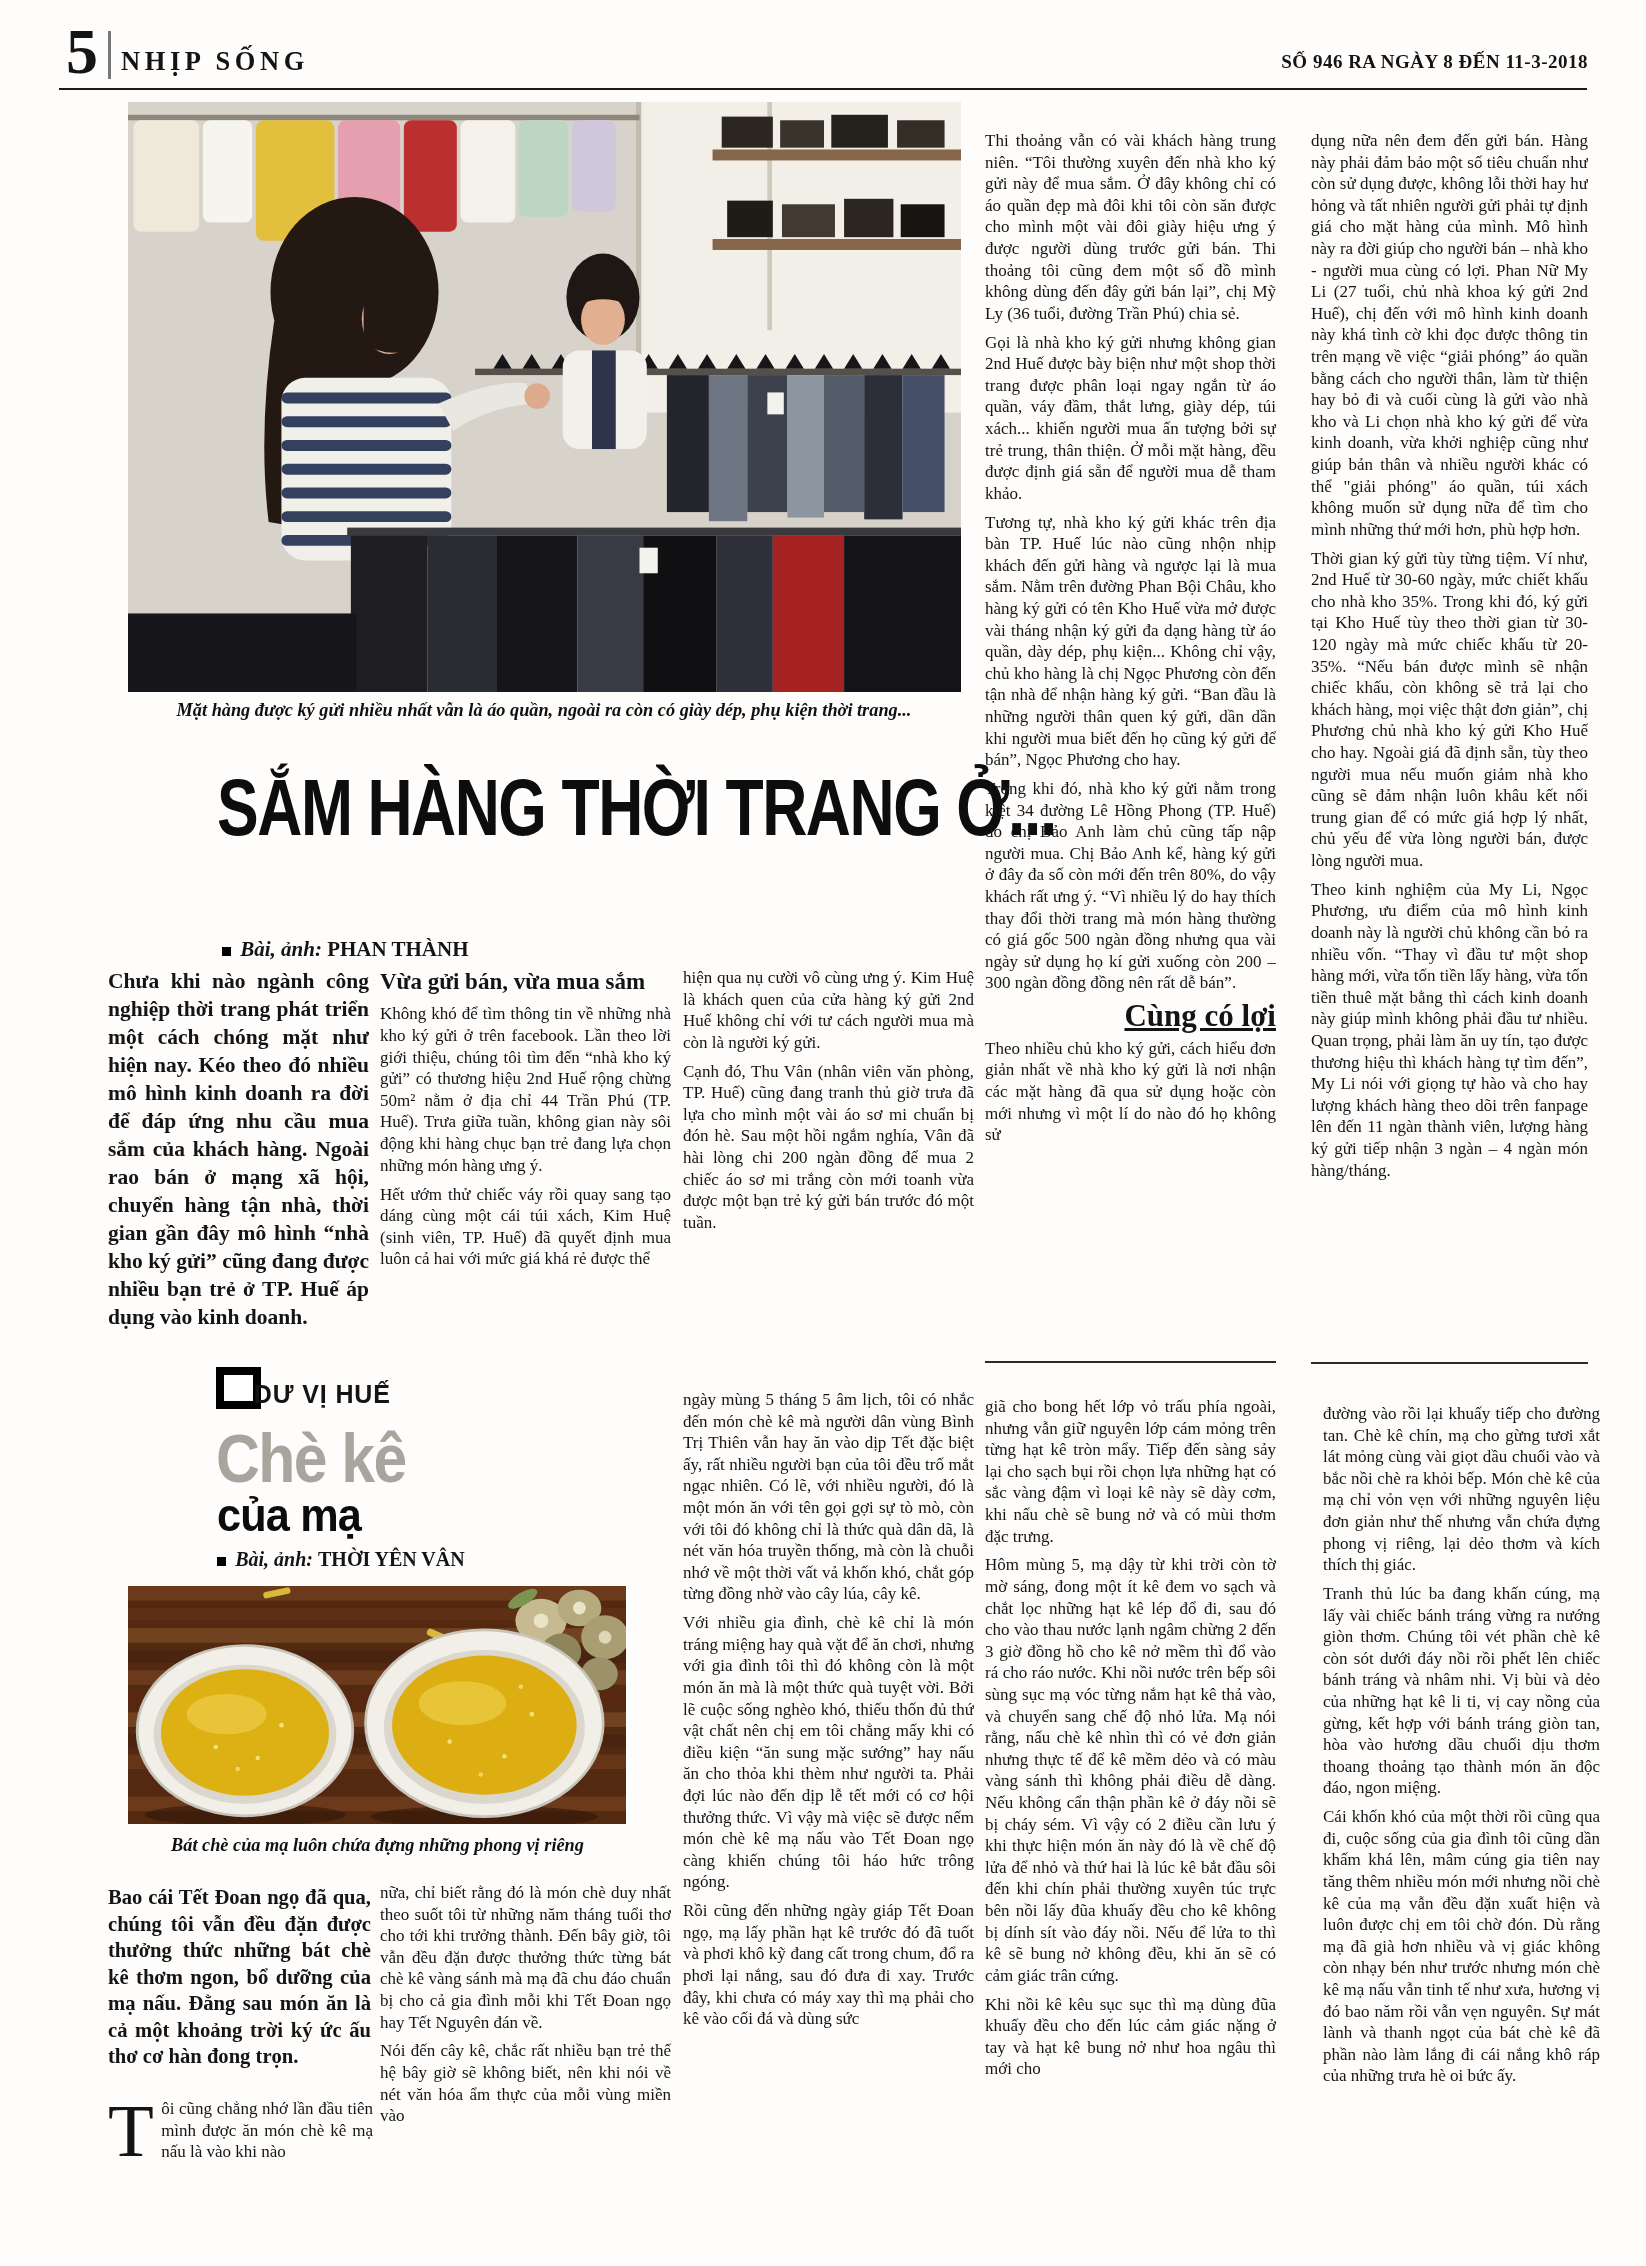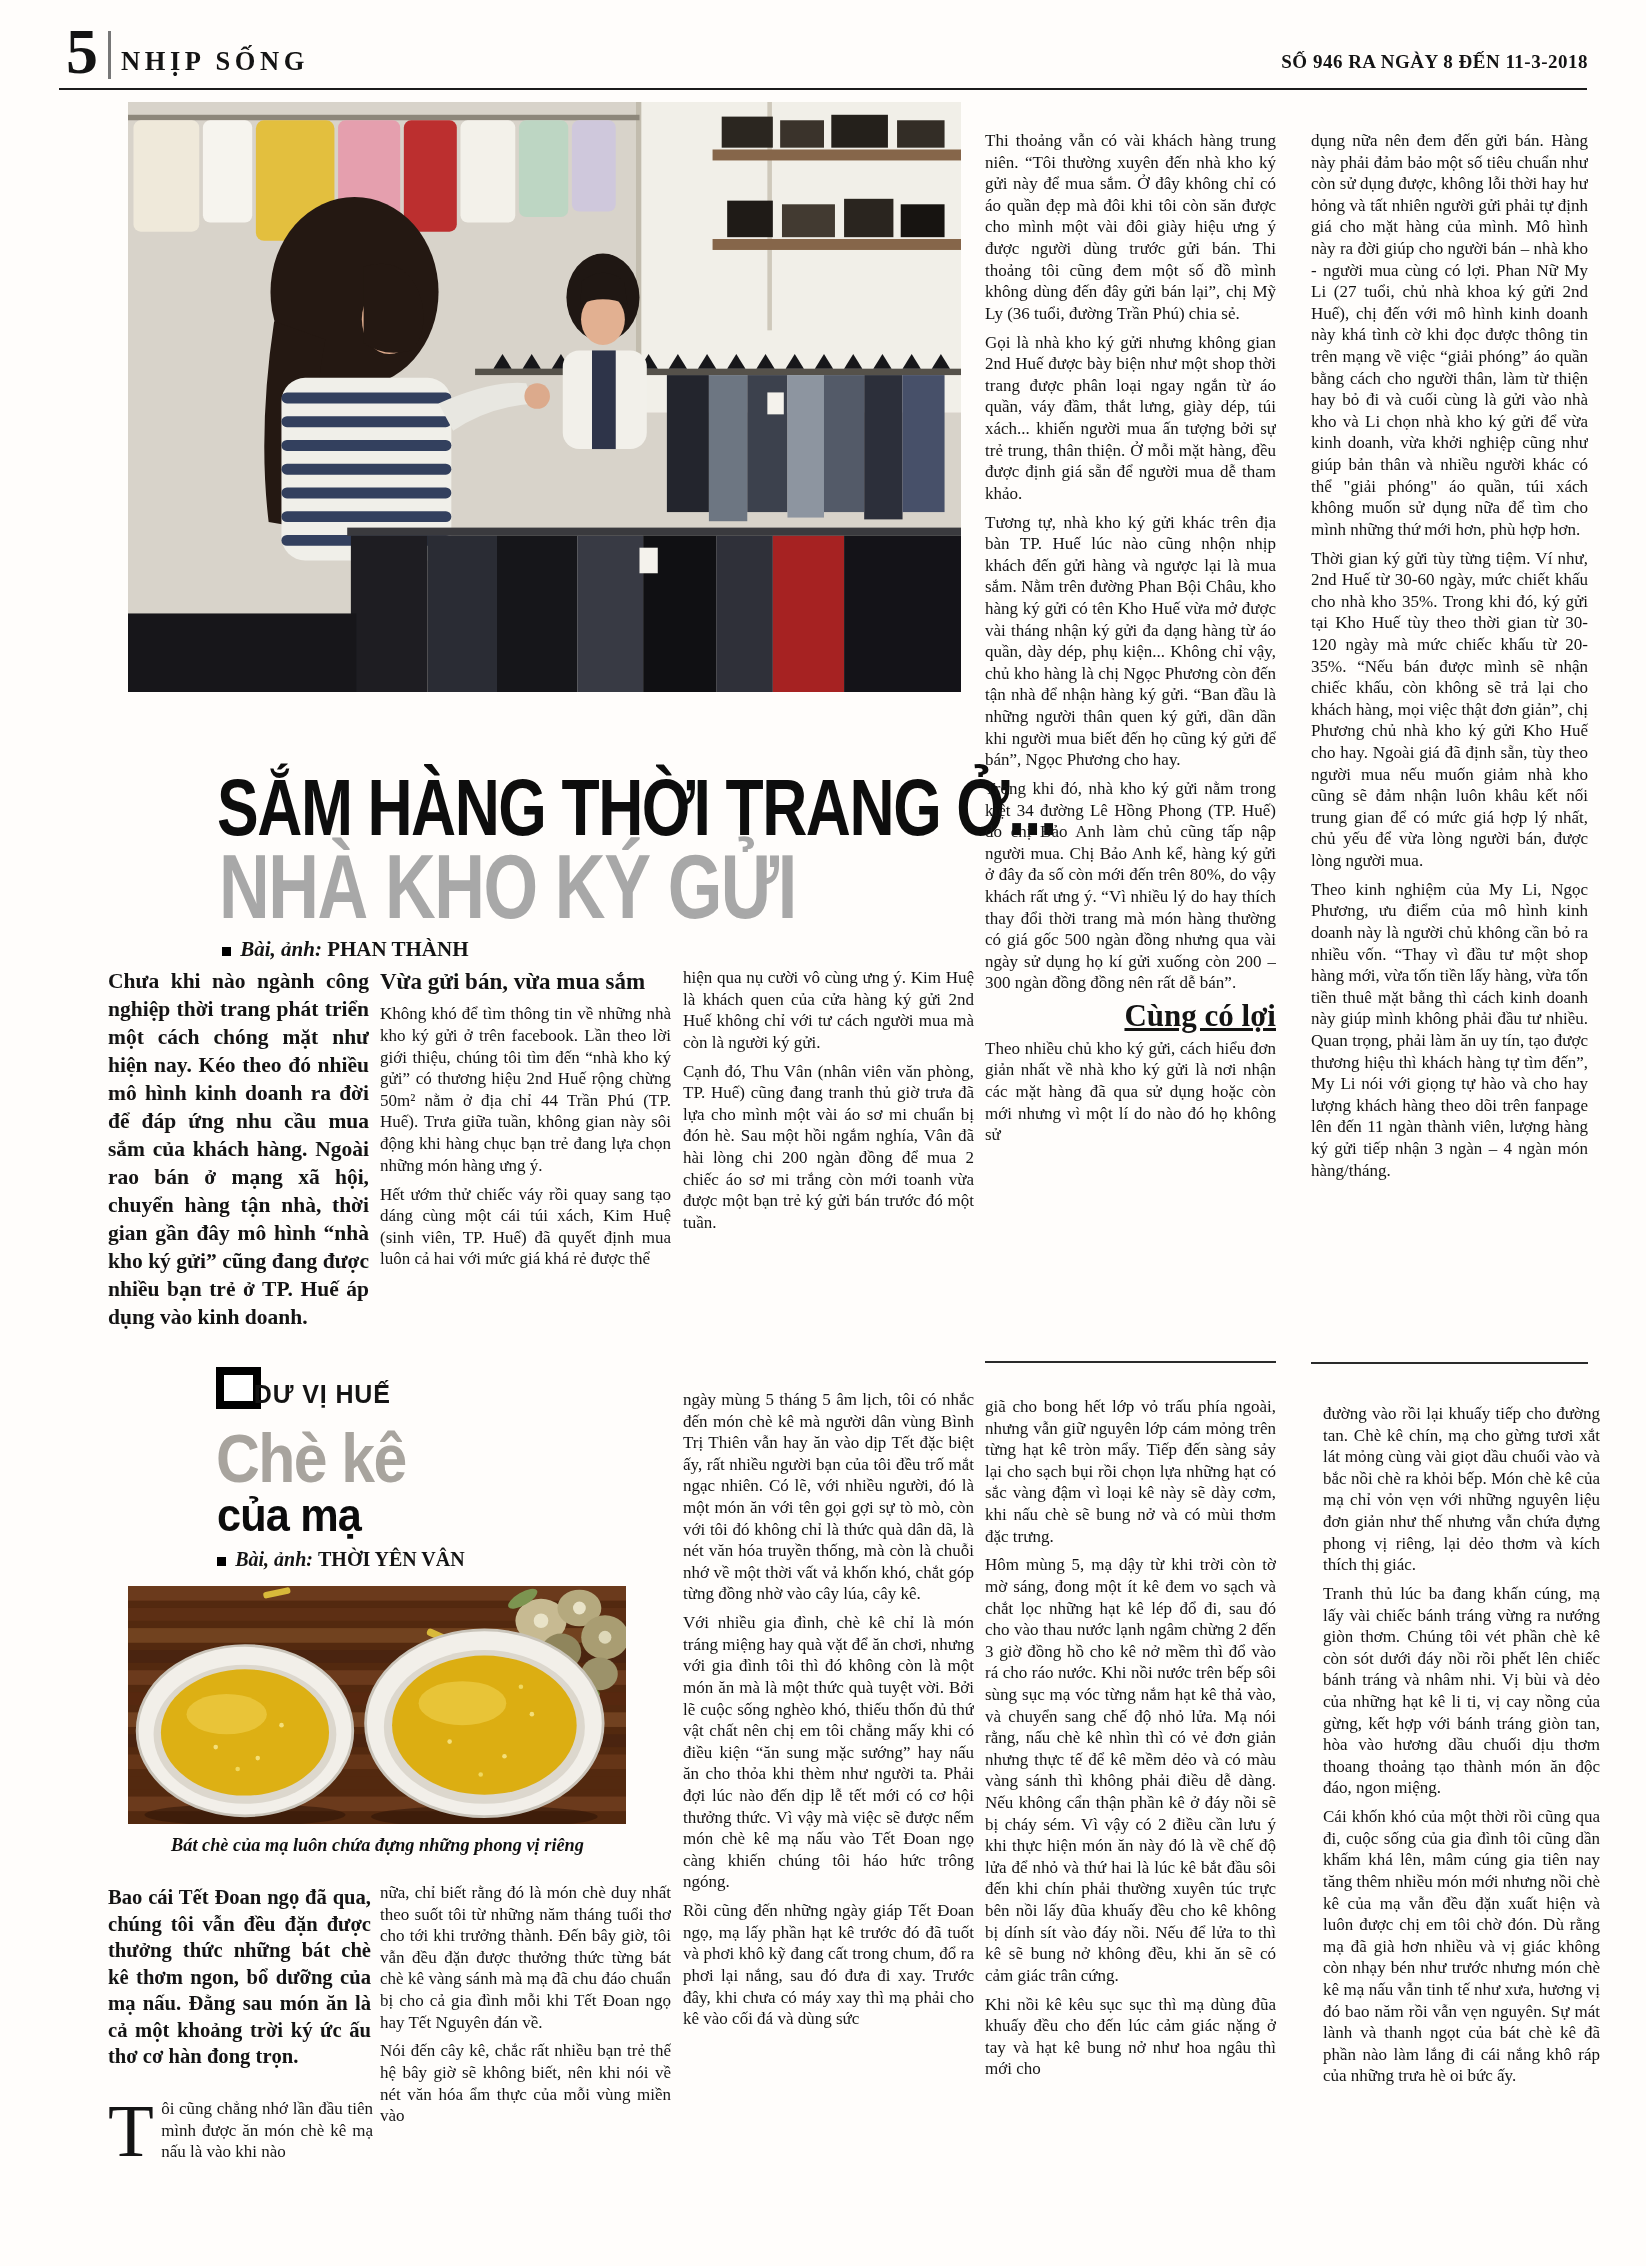--- a/index.html
+++ b/index.html
@@ -185,23 +185,23 @@
         <rect x="564" y="475" width="80" height="171" fill="#101013"></rect>
         <rect x="644" y="475" width="62" height="171" fill="#2f3039"></rect>
         <rect x="706" y="475" width="78" height="171" fill="#a62222"></rect>
         <rect x="784" y="475" width="128" height="171" fill="#141318"></rect>
         <rect x="560" y="488" width="20" height="28" fill="#f4f2ec"></rect>
       </g>
       <rect x="0" y="560" width="250" height="86" fill="#17161a"></rect>
     </svg>
   </div>
 
+  <div class="caption caption1">Mặt hàng được ký gửi nhiều nhất vẫn là áo quần, ngoài ra còn có giày dép, phụ kiện thời trang...</div>
 
   <div class="hl hl1"><span>SẮM HÀNG THỜI TRANG Ở...</span></div>
-  <div class="hl hl2"><span>NHÀ KHO KÝ GỬI</span></div>
 
   <div class="byline byline1">
     <span class="sq"></span><span class="lbl">Bài, ảnh:</span> <span class="auth">PHAN THÀNH</span>
   </div>
 
   <div class="intro intro1">Chưa khi nào ngành công nghiệp thời trang phát triển một cách chóng mặt như hiện nay. Kéo theo đó nhiều mô hình kinh doanh ra đời để đáp ứng nhu cầu mua sắm của khách hàng. Ngoài rao bán ở mạng xã hội, chuyển hàng tận nhà, thời gian gần đây mô hình “nhà kho ký gửi” cũng đang được nhiều bạn trẻ ở TP. Huế áp dụng vào kinh doanh.</div>
 
   <div class="col a1c2">
     <div class="subhead">Vừa gửi bán, vừa mua sắm</div>
     <p>Không khó để tìm thông tin về những nhà kho ký gửi ở trên facebook. Lần theo lời giới thiệu, chúng tôi tìm đến “nhà kho ký gửi” có thương hiệu 2nd Huế rộng chừng 50m² nằm ở địa chỉ 44 Trần Phú (TP. Huế). Trưa giữa tuần, không gian này sôi động khi hàng chục bạn trẻ đang lựa chọn những món hàng ưng ý.</p>

